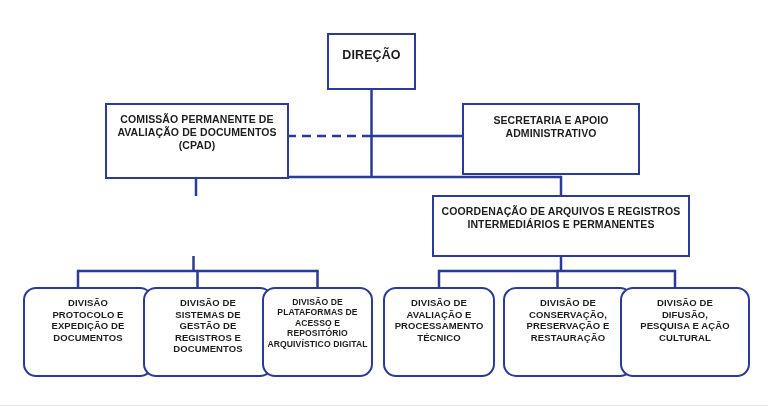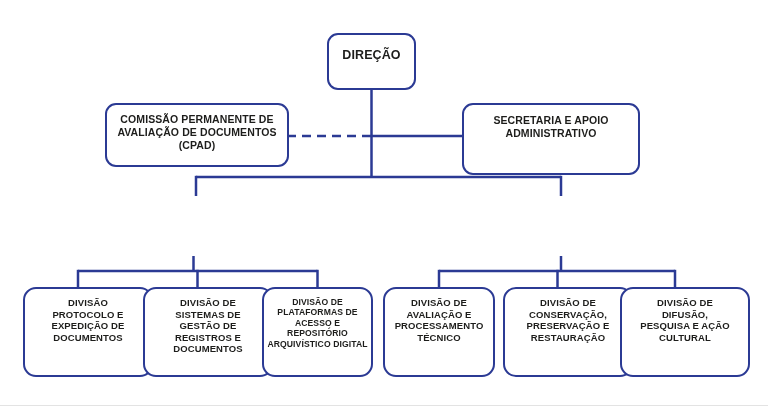--- a/index.html
+++ b/index.html
@@ -19,39 +19,39 @@
     position: absolute;
     left: 0; top: 0;
     width: 768px; height: 407px;
     z-index: 0;
   }
   .node {
     position: absolute;
     box-sizing: border-box;
     background: #ffffff;
     border: 2.5px solid #2b3a94;
-    border-radius: 11px;
+    border-radius: 0;
     display: flex;
     justify-content: center;
     align-items: flex-start;
     text-align: center;
     z-index: 1;
   }
   .node .label {
     font-weight: 700;
     color: #1d1d1b;
     white-space: pre-line;
     line-height: 1.22;
     letter-spacing: 0.1px;
   }
   
   #n-direcao        { left: 327px; top: 33px;  width: 89px;  height: 57px; padding-top: 13px; }
   #n-direcao .label { font-size: 12.5px; }
   
-  #n-cpad           { left: 105px; top: 103px; width: 184px; height: 64px; padding-top: 8px; }
+  #n-cpad           { left: 105px; top: 103px; width: 184px; height: 76px; padding-top: 8px; }
   #n-secretaria     { left: 462px; top: 103px; width: 178px; height: 72px; padding-top: 9px; }
   #n-cpad .label, #n-secretaria .label { font-size: 10.5px; }
   
   #n-coord-gestao   { left: 72px;  top: 195px; width: 243px; height: 62px; padding-top: 8px; }
   #n-coord-arquivos { left: 432px; top: 195px; width: 258px; height: 62px; padding-top: 8px; }
   #n-coord-gestao .label, #n-coord-arquivos .label { font-size: 10.5px; }
   
   .division         { top: 287px; width: 130px; height: 90px; padding-top: 8px; border-radius: 13px; }
   .division .label  { font-size: 9.5px; }
   #n-div-protocolo   { left: 23px;  }
@@ -111,20 +111,24 @@
 AVALIAÇÃO DE DOCUMENTOS
 (CPAD)</span>
   </div>
 
   <div class="node" id="n-secretaria">
     <span class="label">SECRETARIA E APOIO
 ADMINISTRATIVO</span>
   </div>
 
 
+  <div class="node" id="n-coord-arquivos">
+    <span class="label">COORDENAÇÃO DE ARQUIVOS E REGISTROS
+INTERMEDIÁRIOS E PERMANENTES</span>
+  </div>
 
   <div class="node division" id="n-div-protocolo">
     <span class="label">DIVISÃO
 PROTOCOLO E
 EXPEDIÇÃO DE
 DOCUMENTOS</span>
   </div>
 
   <div class="node division" id="n-div-sistemas">
     <span class="label">DIVISÃO DE

